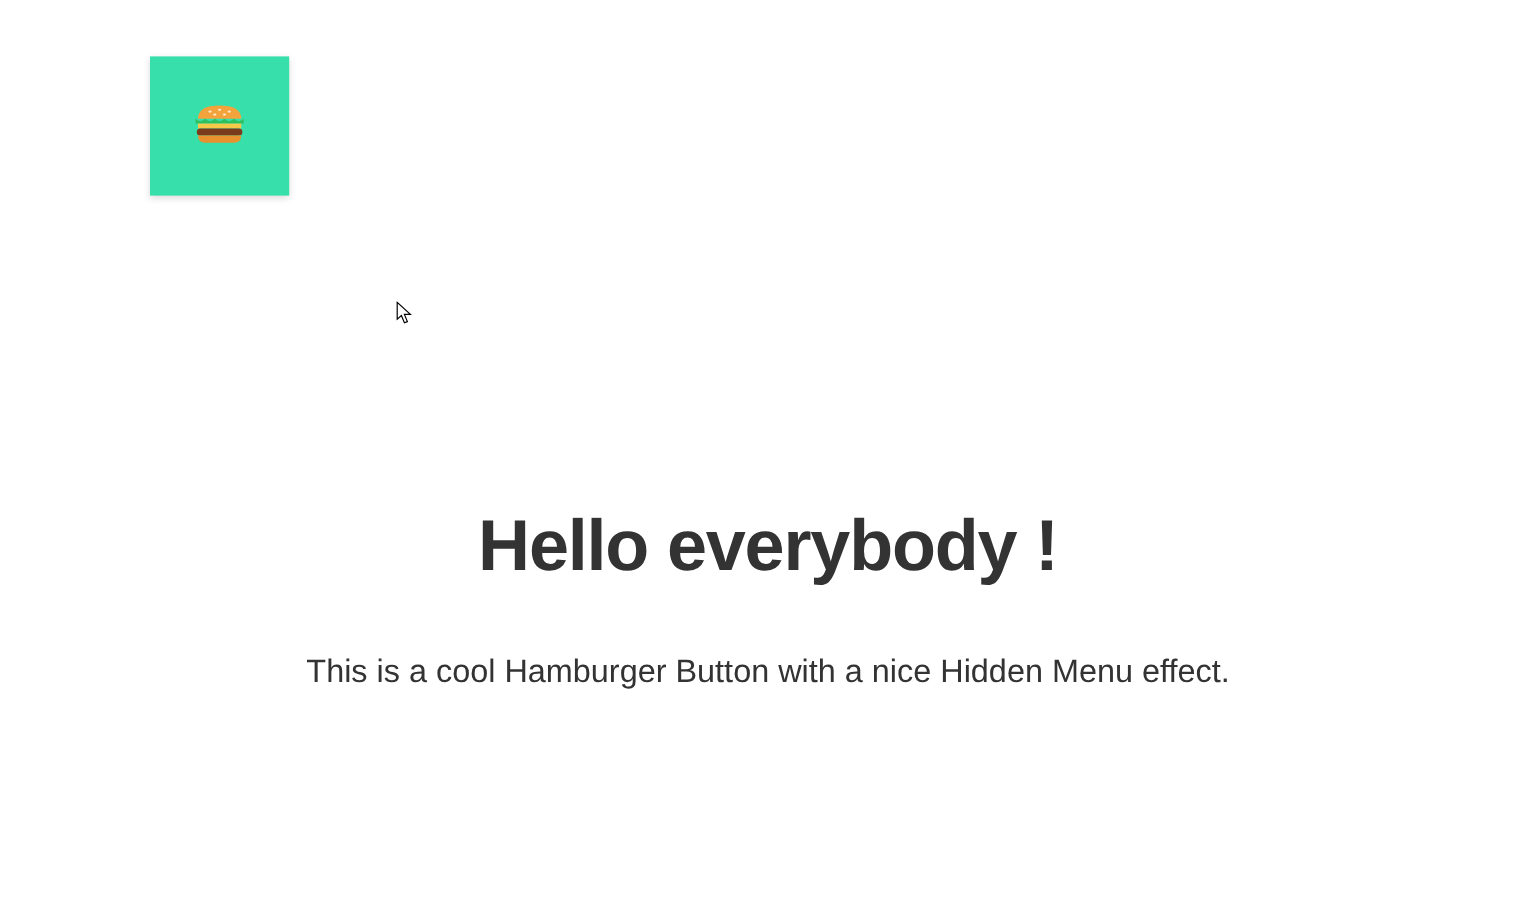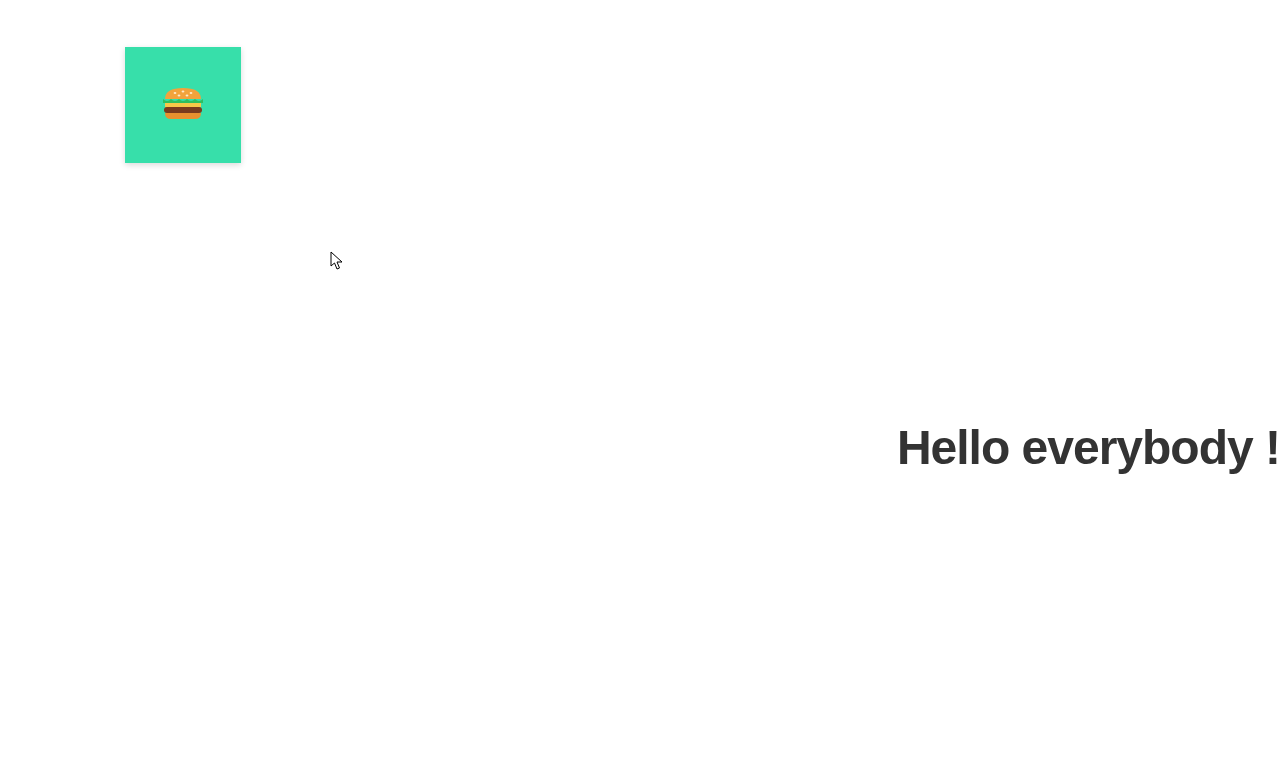--- a/index.html
+++ b/index.html
@@ -33,26 +33,25 @@
       height: 36px;
     }
     .content {
       position: absolute;
       top: 420px;
       left: 0;
       right: 0;
       text-align: center;
     }
     .heading {
-      font-size: 48px;
+      font-size: 60px;
       font-weight: 700;
       color: #333333;
       letter-spacing: -1px;
       margin-bottom: 55px;
-      text-align: right;
     }
     .subheading {
       font-size: 27px;
       font-weight: 400;
       color: #333333;
     }
     .cursor {
       position: absolute;
       left: 330px;
       top: 251px;
@@ -82,17 +81,18 @@
 
       <rect x="3" y="22" width="38" height="6" rx="3" fill="#7a3b1d"></rect>
 
       <path d="M 4 28 L 40 28 Q 40 34 34 34 L 10 34 Q 4 34 4 28 Z" fill="#e8912f"></path>
     </svg>
   </span>
 </div>
 
 <div class="content">
   <h1 class="heading">Hello everybody !</h1>
+  <p class="subheading">This is a cool Hamburger Button with a nice Hidden Menu effect.</p>
 </div>
 
 <svg class="cursor" viewBox="0 0 14 20">
   <path d="M 1 1 L 1 15 L 4.5 12 L 7 18 L 9.5 17 L 7 11 L 12 11 Z" fill="#ffffff" stroke="#000000" stroke-width="1"></path>
 </svg>
 
 </body></html>

